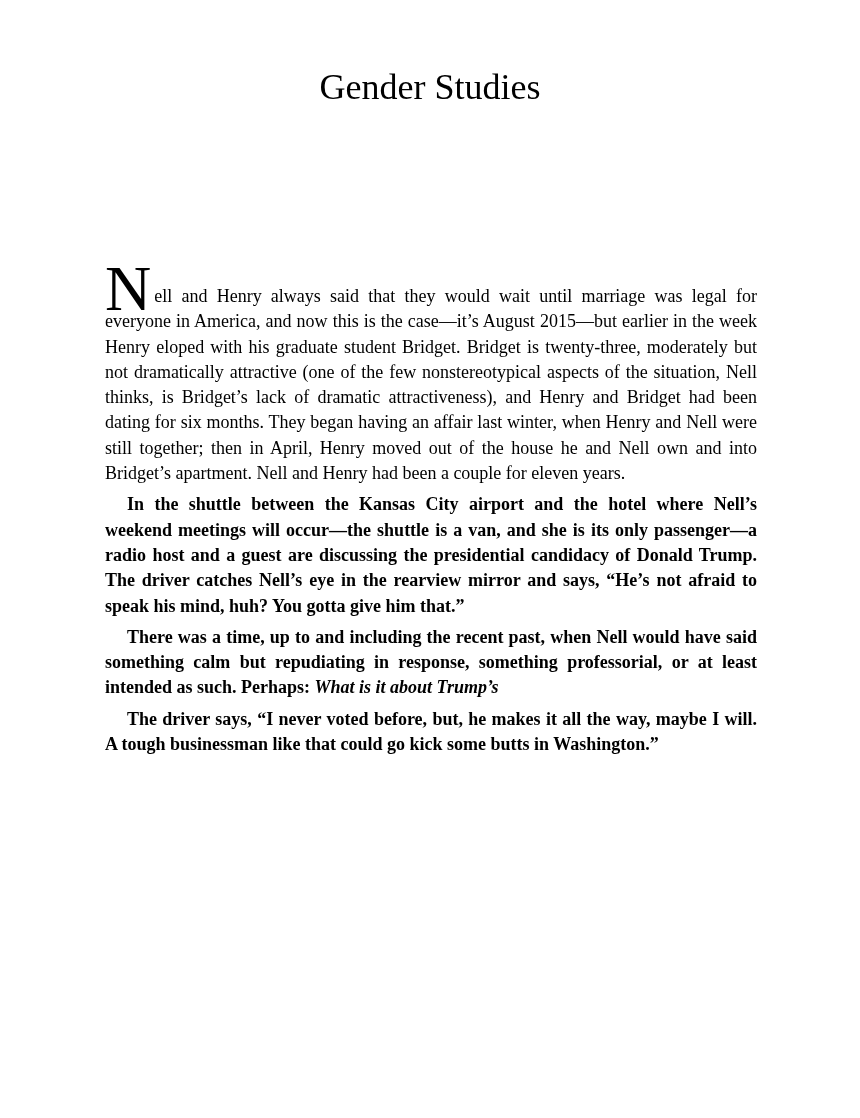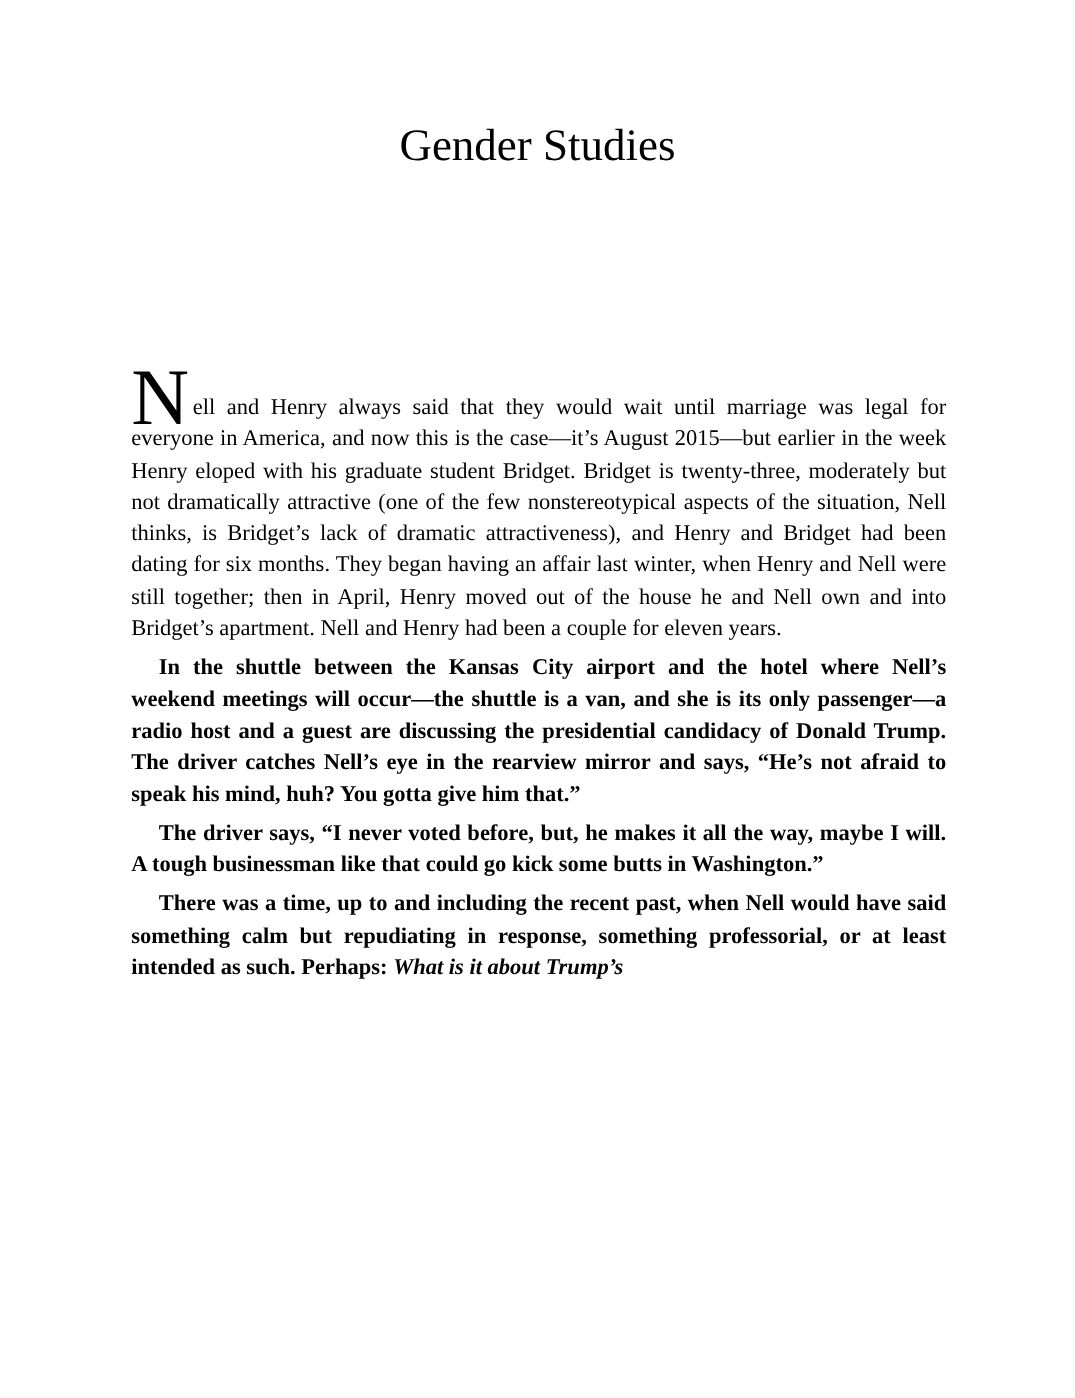--- a/index.html
+++ b/index.html
@@ -14,21 +14,21 @@
   .page {
     position: relative;
     width: 860px;
     height: 1118px;
     background: #ffffff;
     color: #000000;
     font-family: "Liberation Serif", "DejaVu Serif", serif;
   }
 
   .chapter-title {
-    margin-top: 94px;
+    margin-top: 65px;
     text-align: center;
     font-size: 36px;
     line-height: 44px;
     font-weight: 400;
     color: #000000;
   }
 
   .story-body {
     margin-left: 105px;
     margin-top: 175px;
@@ -68,18 +68,18 @@
 
   <h1 class="chapter-title">Gender Studies</h1>
 
   <div class="story-body">
 
     <p><span class="drop-cap">N</span><span>ell and Henry always said that they would wait until marriage was legal for everyone in America, and now this is the case—it’s August 2015—but earlier in the week Henry eloped with his graduate student Bridget. Bridget is twenty-three, moderately but not dramatically attractive (one of the few nonstereotypical aspects of the situation, Nell thinks, is Bridget’s lack of dramatic attractiveness), and Henry and Bridget had been dating for six months. They began having an affair last winter, when Henry and Nell were still together; then in April, Henry moved out of the house he and Nell own and into Bridget’s apartment. Nell and Henry had been a couple for eleven years.</span></p>
 
     <p class="indented">In the shuttle between the Kansas City airport and the hotel where Nell’s weekend meetings will occur—the shuttle is a van, and she is its only passenger—a radio host and a guest are discussing the presidential candidacy of Donald Trump. The driver catches Nell’s eye in the rearview mirror and says, “He’s not afraid to speak his mind, huh? You gotta give him that.”</p>
 
 
+    <p class="indented"><span>There was a time, up to and including the recent past, when Nell would have said something calm but repudiating in response, something professorial, or at least intended as such. Perhaps: </span><span class="italic-phrase">What is it about Trump’s</span></p>
+
     <p class="indented">The driver says, “I never voted before, but, he makes it all the way, maybe I will. A tough businessman like that could go kick some butts in Washington.”</p>
-
-    <p class="indented"><span>There was a time, up to and including the recent past, when Nell would have said something calm but repudiating in response, something professorial, or at least intended as such. Perhaps: </span><span class="italic-phrase">What is it about Trump’s</span></p>
 
   </div>
 </div>
 
 </body></html>

